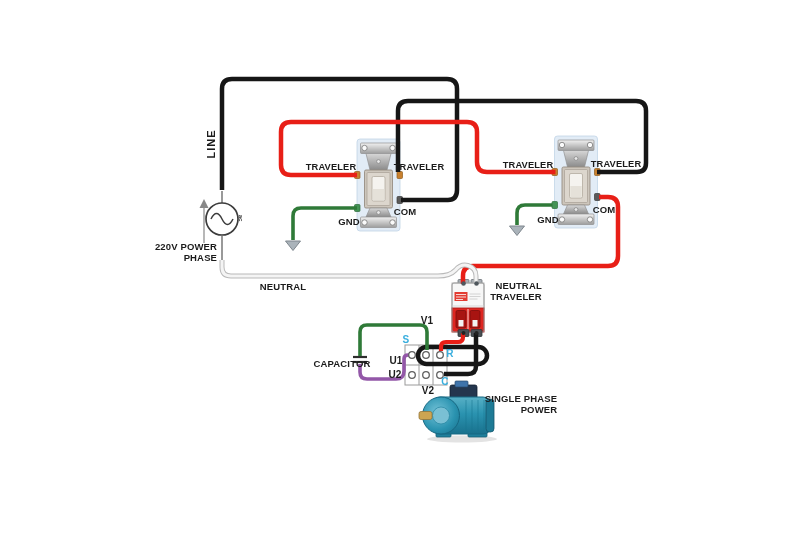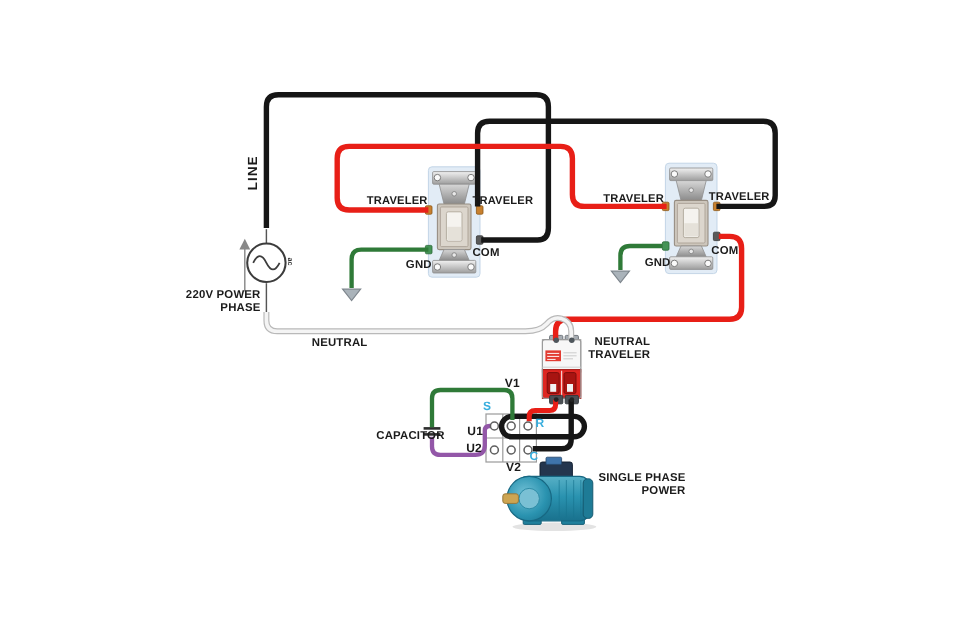--- a/index.html
+++ b/index.html
@@ -205,21 +205,21 @@
 <div class="lbl" style="left:604px;top:209px">COM</div>
 <div class="lbl" style="left:548px;top:219px">GND</div>
 
 <div class="lbl two" style="left:516px;top:291px">
   <span>NEUTRAL</span>
   <span>TRAVELER</span>
 </div>
 
 <div class="lbl" style="left:342px;top:363px">CAPACITOR</div>
 
-<div class="lbl two" style="left:535px;top:404px">
+<div class="lbl two" style="left:521px;top:404px">
   <span>SINGLE PHASE</span>
   <span>POWER</span>
 </div>
 
 <div class="lbl term" style="left:396px;top:360px">U1</div>
 <div class="lbl term" style="left:395px;top:374px">U2</div>
 <div class="lbl term" style="left:427px;top:320px">V1</div>
 <div class="lbl term" style="left:428px;top:390px">V2</div>
 <div class="lbl cyan" style="left:406px;top:339px">S</div>
 <div class="lbl cyan" style="left:450px;top:353px">R</div>

